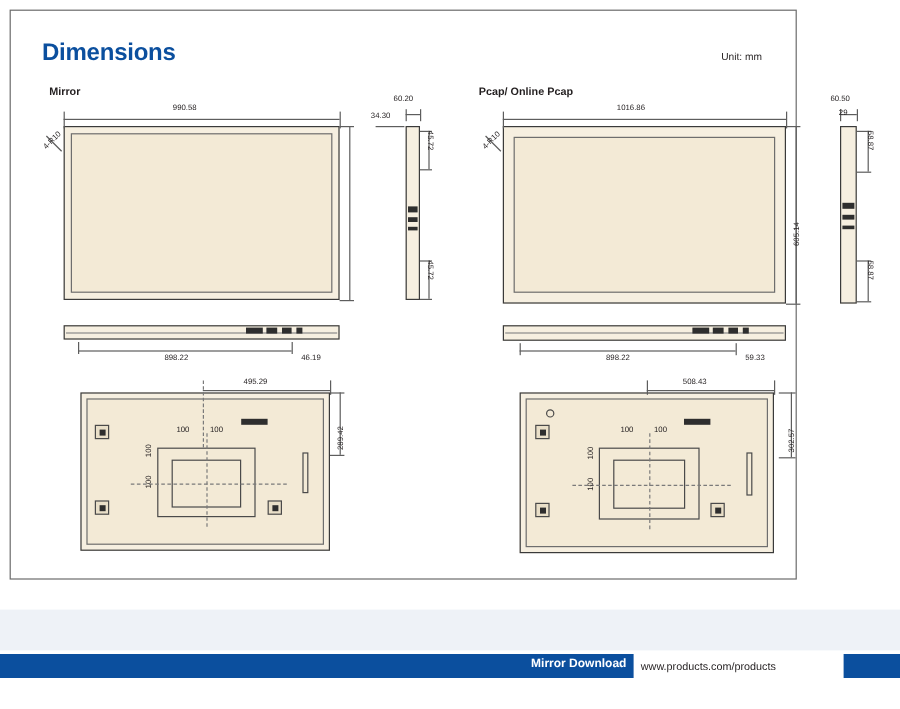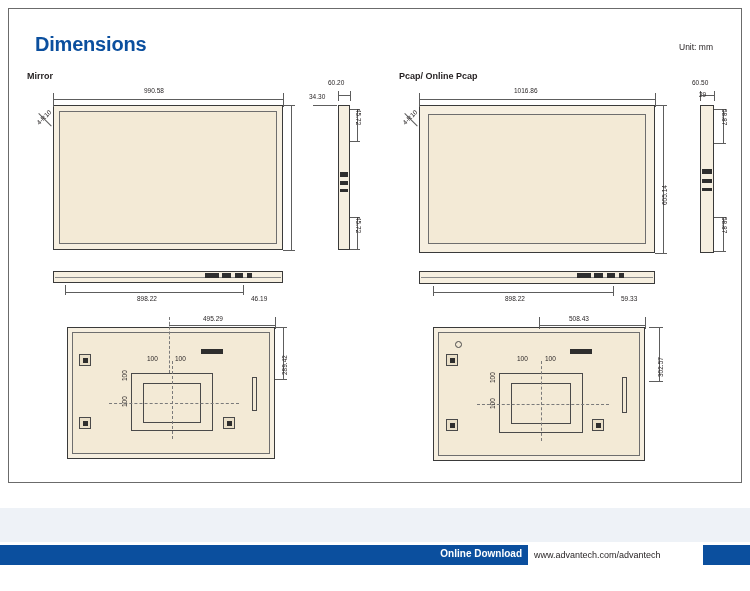--- a/index.html
+++ b/index.html
@@ -7,21 +7,21 @@
     width:750px;height:591px;
     background:#ffffff;
     font-family:"Liberation Sans", sans-serif;
     color:#231f20;
     position:relative;
     overflow:hidden;
   }
   .sheet{
     position:absolute;
     left:8px;top:8px;
-    width:734px;height:475px;
+    width:656px;height:475px;
     border:1px solid #6b6b6b;
     box-sizing:border-box;
     background:#fff;
   }
   .title{
     position:absolute;
     left:26px;top:24px;
     font-size:20px;
     font-weight:bold;
     color:#0b4f9e;
@@ -32,21 +32,21 @@
     right:28px;top:33px;
     font-size:8.5px;
     color:#231f20;
   }
   .sectionlabel{
     position:absolute;
     font-size:9px;
     font-weight:bold;
     color:#231f20;
   }
-  #lbl-mirror{left:18px;top:62px;}
+  #lbl-mirror{left:32px;top:62px;}
   #lbl-pcap{left:390px;top:62px;}
 
   .dim{
     position:absolute;
     font-size:6.5px;
     color:#231f20;
     white-space:nowrap;
   }
   .dim.vert{
     transform-origin:left top;
@@ -342,14 +342,14 @@
     <div class="line v" style="left:650px;top:318px;height:54px;"></div>
     <div class="line h" style="left:640px;top:318px;width:14px;"></div>
     <div class="line h" style="left:640px;top:372px;width:14px;"></div>
     <div class="dim vert" style="left:648px;top:368px;">302.57</div>
   </div>
 
 </div>
 
 <div class="footer-band"></div>
 <div class="footer-bar"></div>
-<div class="footer-dl">Online Download</div>
-<div class="footer-url">www.advantech.com/advantech</div>
+<div class="footer-dl">Mirror Download</div>
+<div class="footer-url">www.products.com/products</div>
 
 </body></html>

